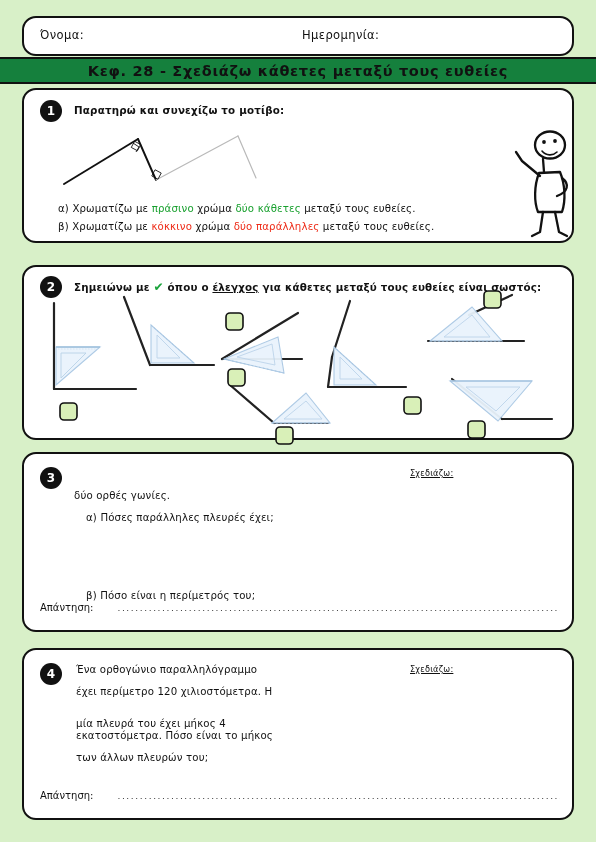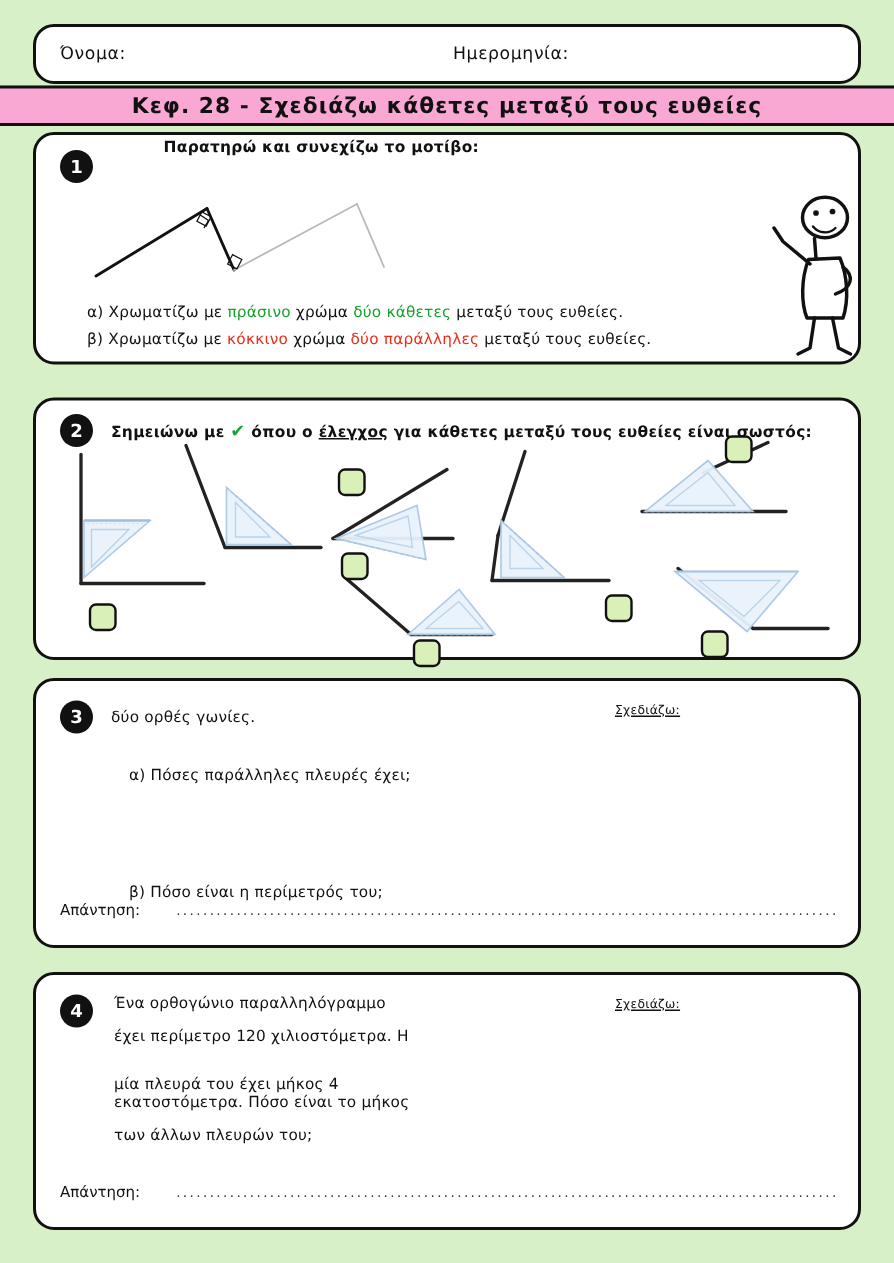--- a/index.html
+++ b/index.html
@@ -26,21 +26,21 @@
   .hdr-label{
     position:absolute;top:10px;
     font-size:11.5px;color:#111;letter-spacing:.4px;
   }
   #name-label{left:16px;}
   #date-label{left:278px;}
 
   
   #title-banner{
     position:absolute;left:0;top:57px;width:596px;height:27px;
-    background:#f9a8d4;
+    background:#15803d;
     border-top:2.4px solid #111;border-bottom:2.4px solid #111;
     box-sizing:border-box;
     display:flex;align-items:center;justify-content:center;
   }
   #title-text{
     font-size:14.5px;font-weight:bold;color:#111;letter-spacing:.7px;
   }
 
   
   #ex1-card{left:22px;top:88px;width:552px;height:155px;}
@@ -57,21 +57,21 @@
   }
   #ex1-badge{top:10px;}
   #ex2-badge{top:9px;}
   #ex3-badge{top:13px;}
   #ex4-badge{top:13px;}
 
   .ex-title{
     position:absolute;left:50px;font-size:10.3px;font-weight:bold;
     color:#111;letter-spacing:.2px;white-space:nowrap;
   }
-  #ex1-title{top:2px;margin-left:35px;}
+  #ex1-title{top:14px;}
   #ex2-title{top:13px;}
 
   .u{text-decoration:underline;}
   .check-glyph{color:#19a33a;font-weight:bold;font-size:12px;}
 
   
   .prompt{
     position:absolute;left:34px;font-size:10.2px;color:#111;letter-spacing:.15px;
     white-space:nowrap;
   }
@@ -237,21 +237,21 @@
         <rect x="372" y="104" width="17" height="17" rx="4"></rect>
         <rect x="452" y="-2" width="17" height="17" rx="4"></rect>
         <rect x="436" y="128" width="17" height="17" rx="4"></rect>
       </g>
     </svg>
   </div>
 
   <div class="card" id="ex3-card">
     <div class="badge" id="ex3-badge">3</div>
 
-    <div class="body-line" style="left:50px;top:19px;">δύο ορθές γωνίες.</div>
+    <div class="body-line" style="left:50px;top:36px;">δύο ορθές γωνίες.</div>
     <div class="body-line" style="left:62px;top:58px;">α) Πόσες παράλληλες πλευρές έχει;</div>
     <div class="body-line" style="left:62px;top:92px;margin-top:44px;">β) Πόσο είναι η περίμετρός του;</div>
 
     <div class="draw-label" style="left:386px;top:14px;">Σχεδιάζω:</div>
 
     <div class="answer-row" style="top:148px;">
       <span>Απάντηση:</span>
       <span class="answer-dots">....................................................................................................................................................</span>
     </div>
   </div>

